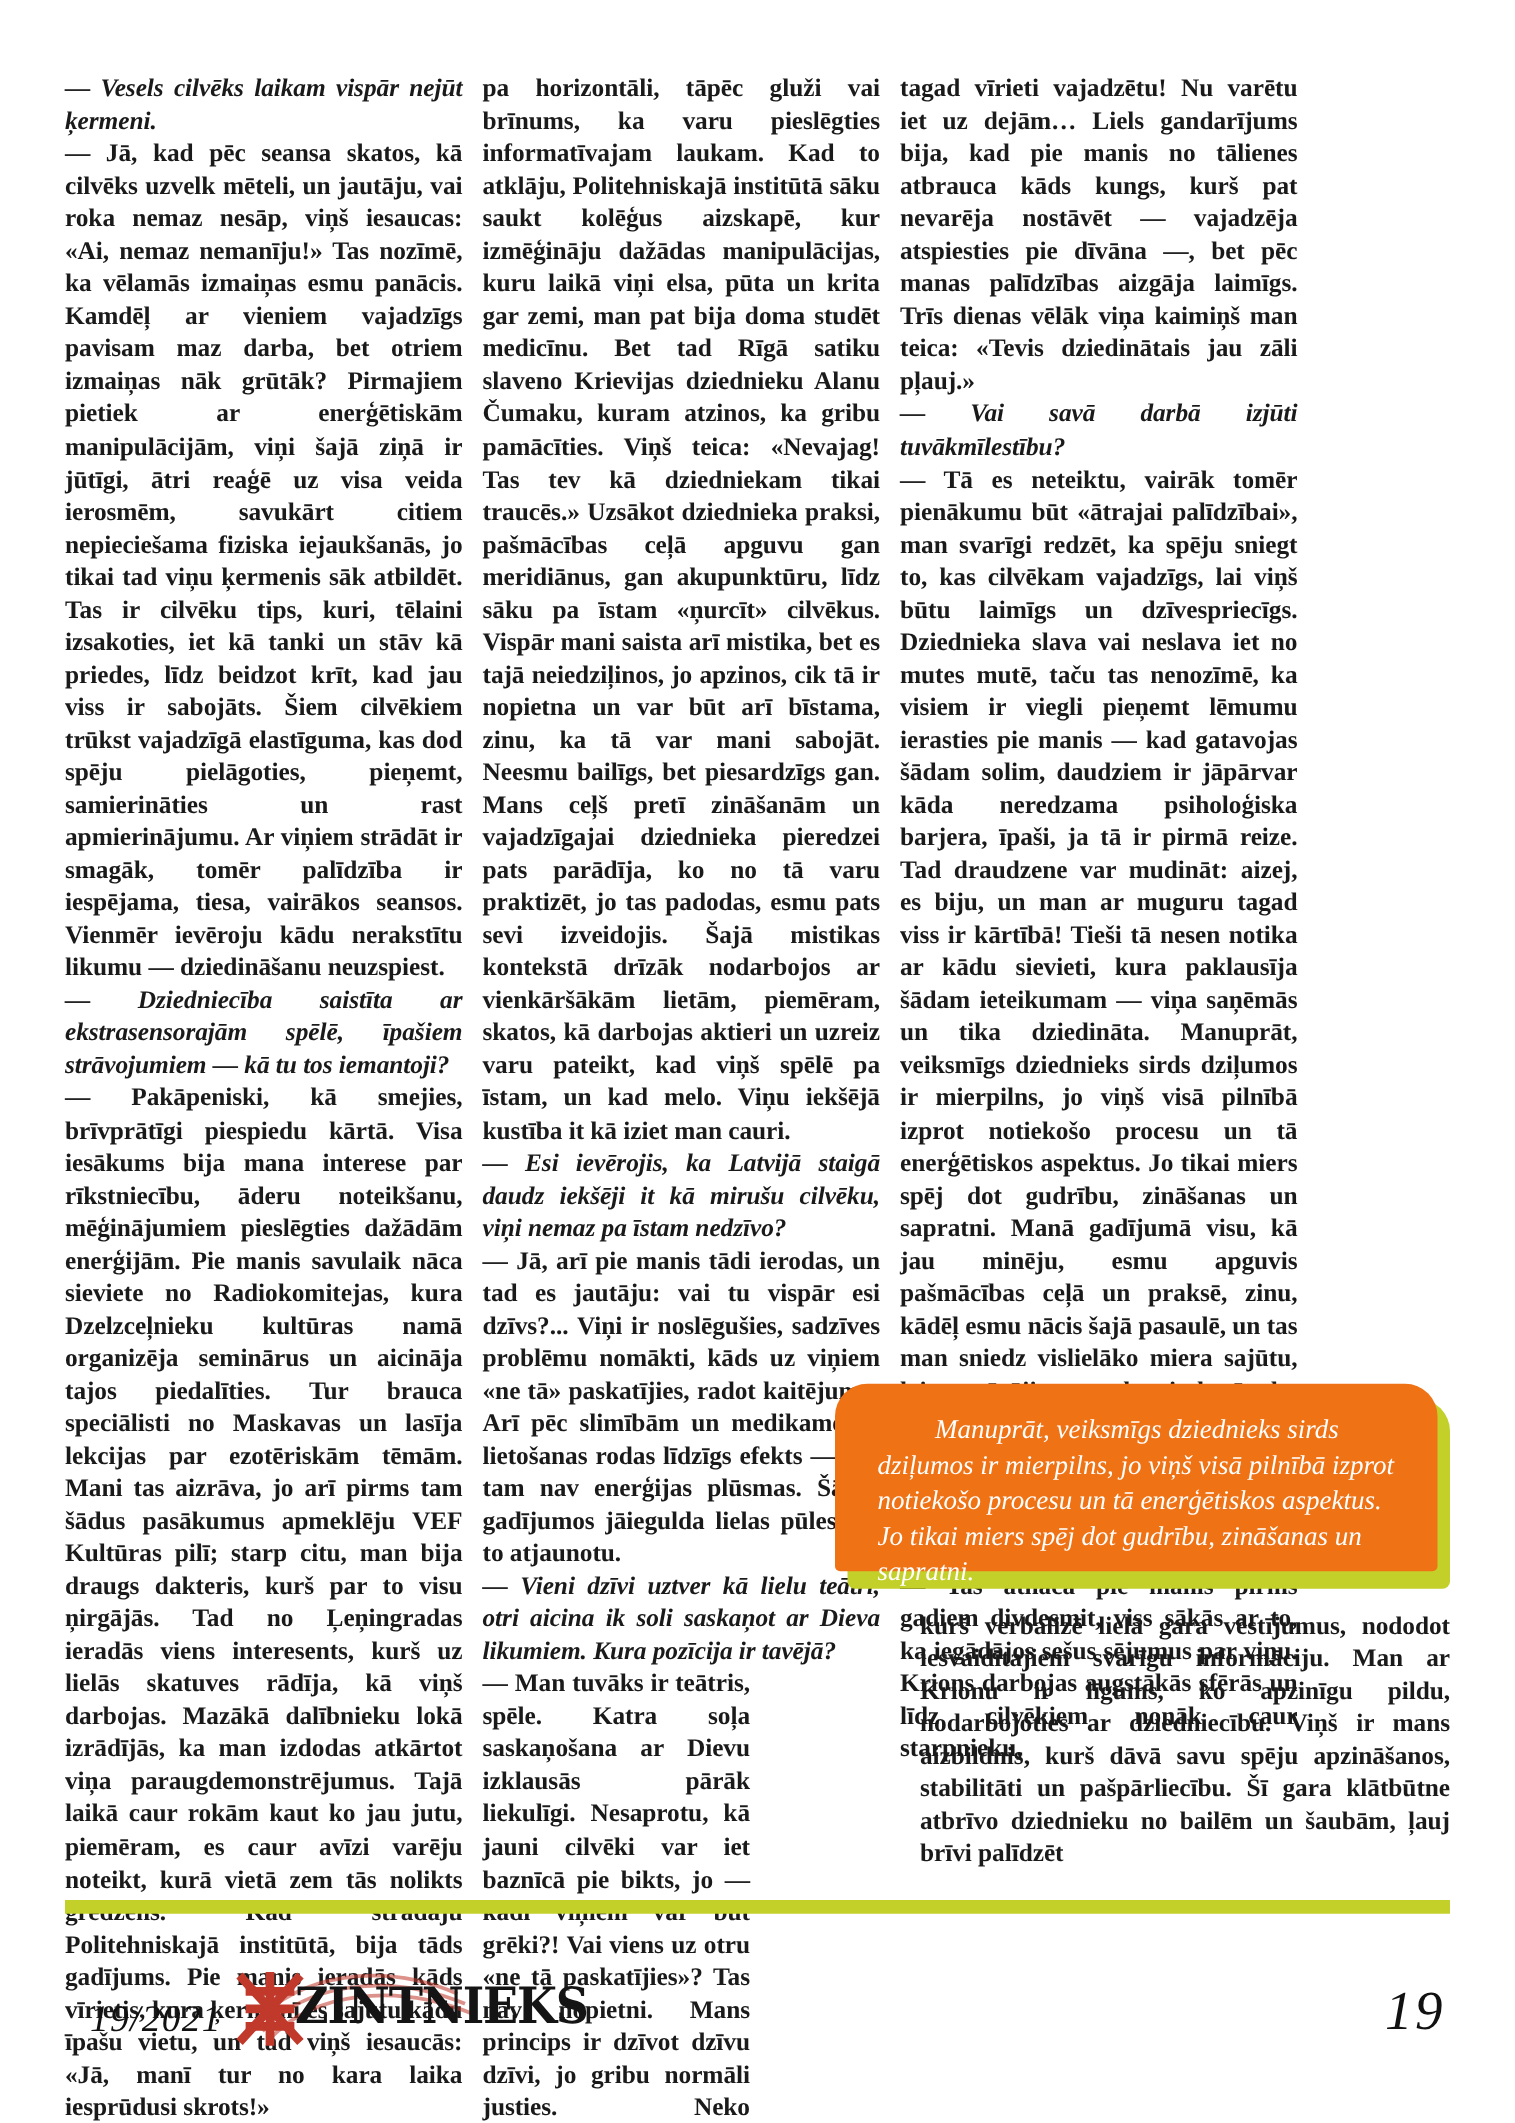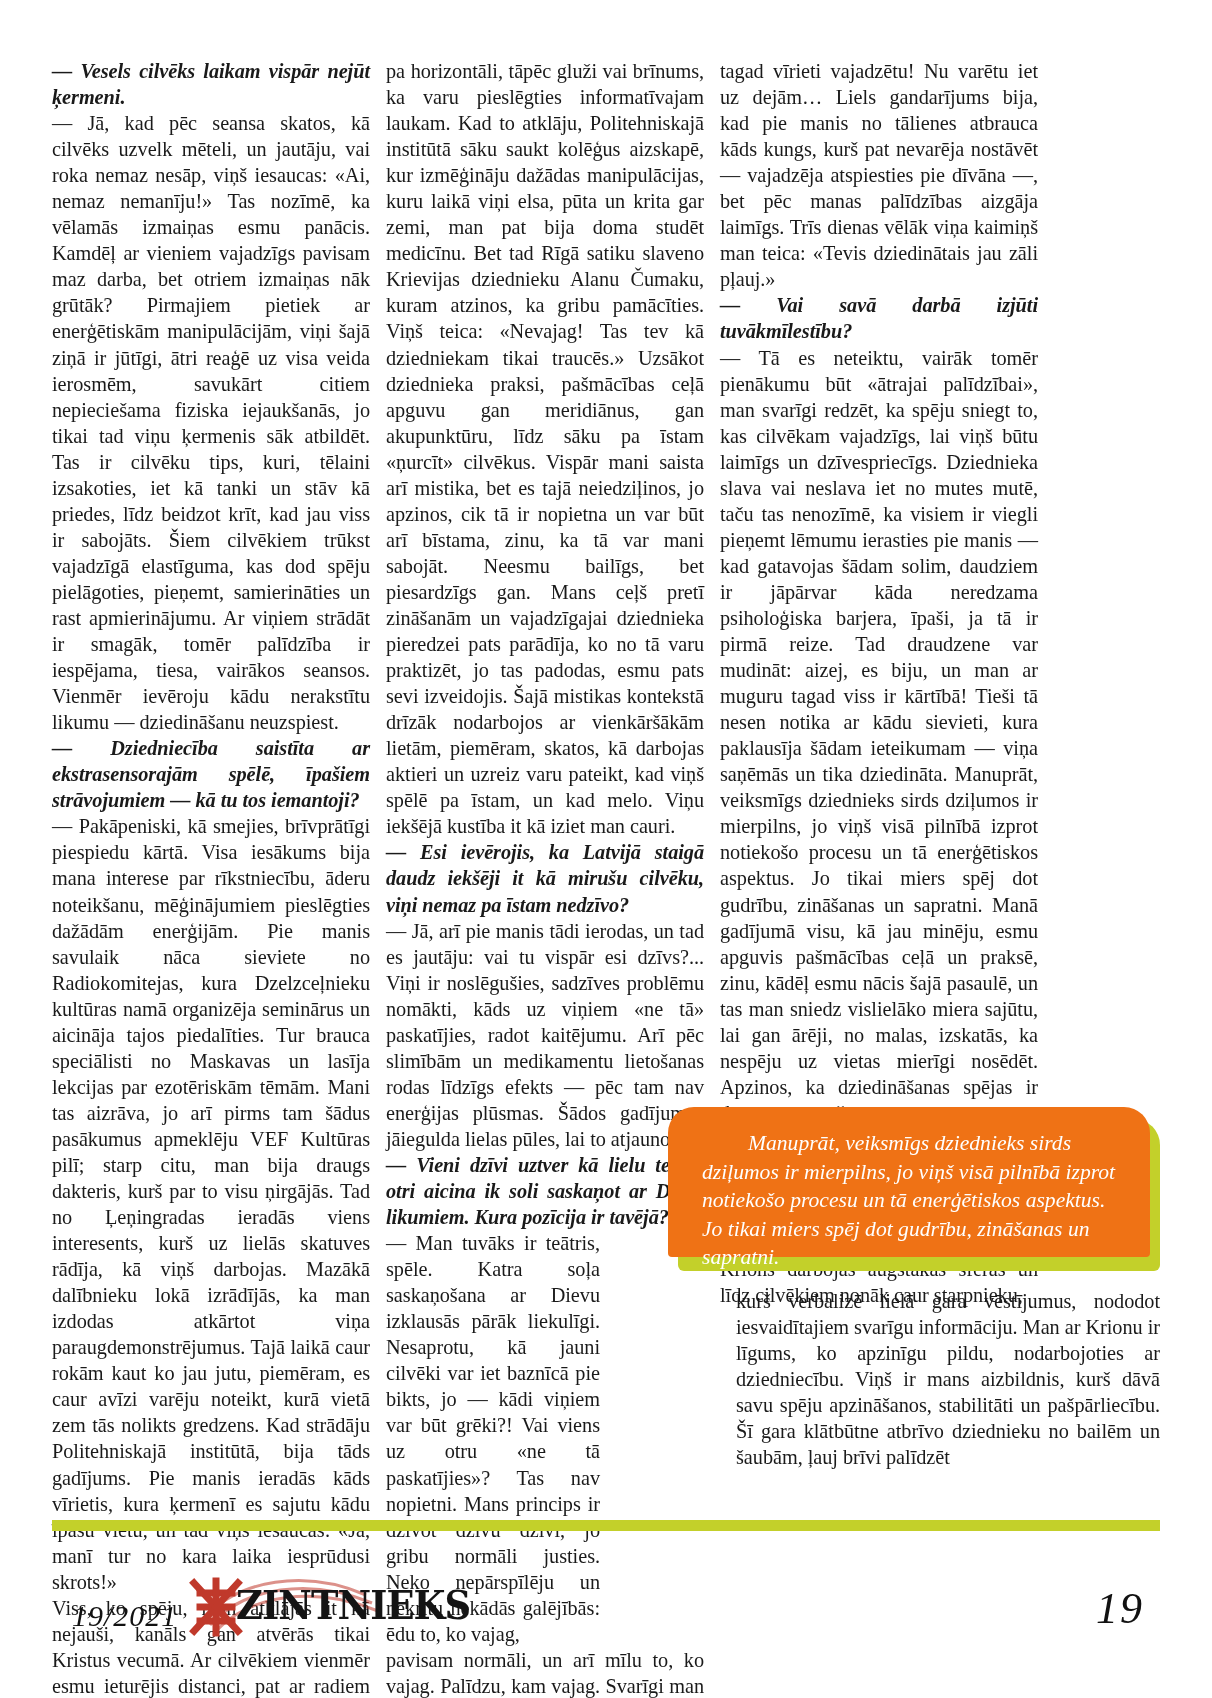--- a/index.html
+++ b/index.html
@@ -35,20 +35,21 @@
   }
 
   p.body {
     margin: 0;
     text-align: justify;
     text-justify: inter-word;
     font-size: 20.3px;
     line-height: 26.05px;
     letter-spacing: -0.05px;
     hyphens: manual;
+    font-weight: bold;
   }
   p.body.qa {
     font-weight: bold;
     font-style: italic;
   }
   p.body + p.body { margin-top: 0; }
 
   
   .narrow { width: 214px; }
 
@@ -120,21 +121,21 @@
     position: absolute;
     left: 72px;
     top: 64px;
     font-style: italic;
     font-size: 30px;
     letter-spacing: 1px;
     color: #111;
   }
   .pageno {
     position: absolute;
-    right: 68px;
+    right: 56px;
     top: 48px;
     font-style: italic;
     font-size: 44px;
     color: #111;
     letter-spacing: 2px;
   }
   .logo {
     position: absolute;
     left: 160px;
     top: 18px;

